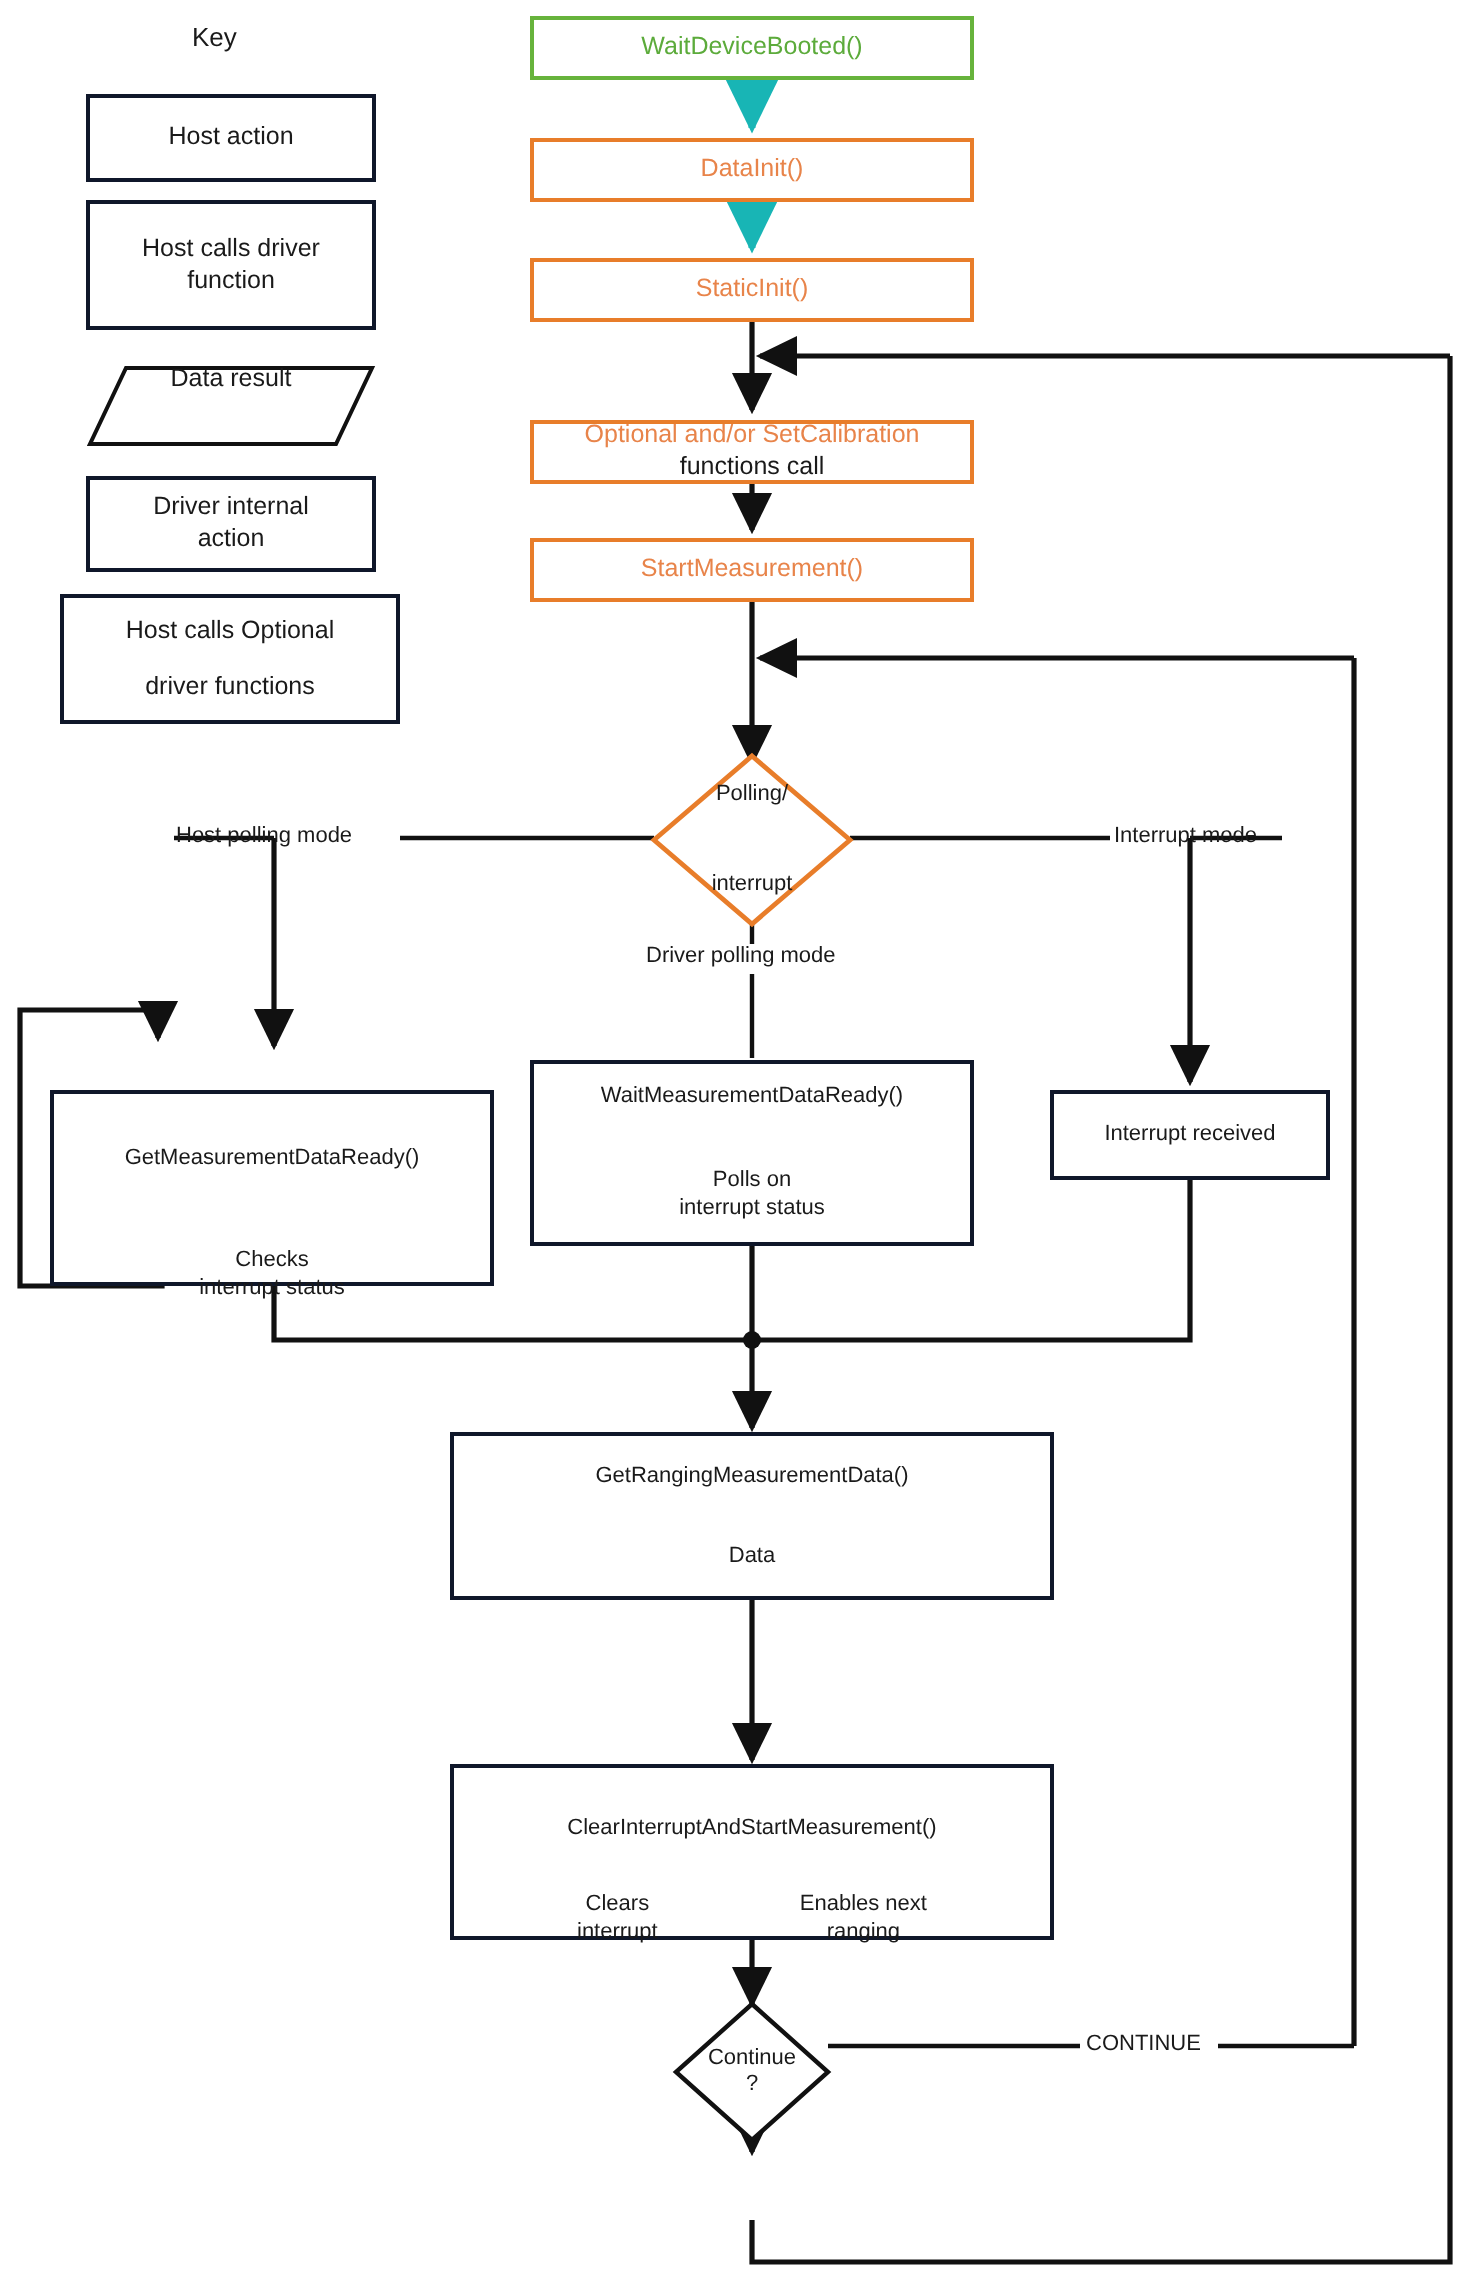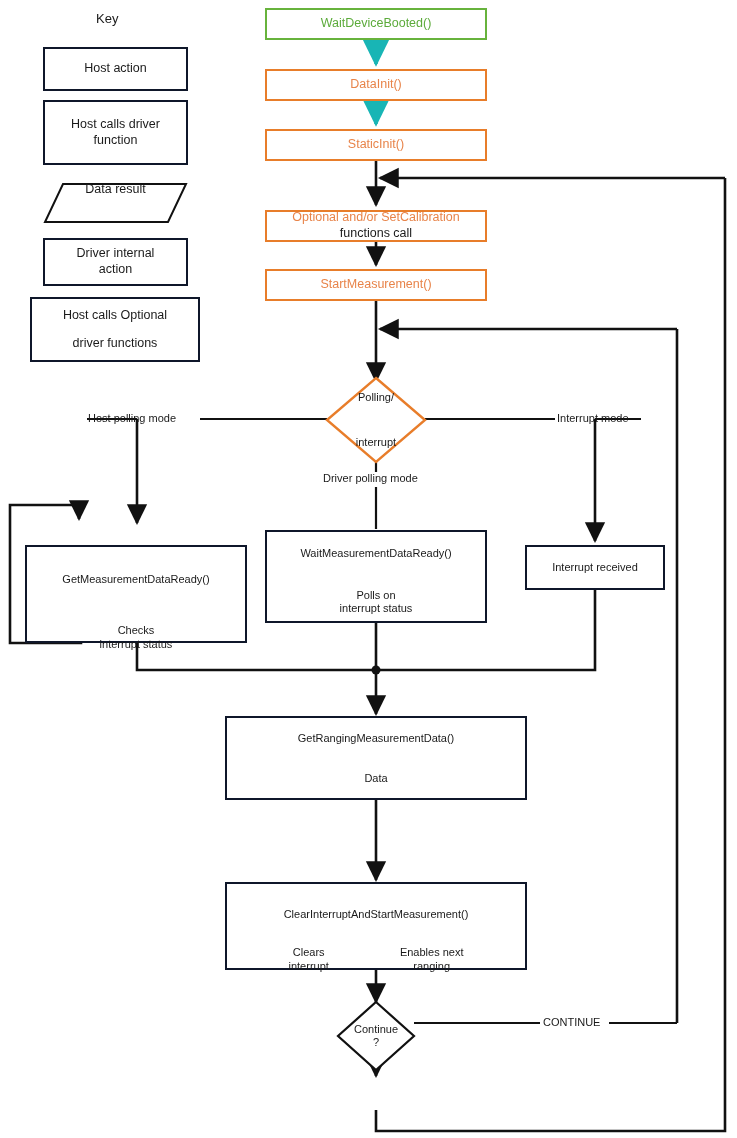--- a/index.html
+++ b/index.html
@@ -153,21 +153,21 @@
   <div class="lbl sz12 t-bk" style="left:88px;top:412px;">Host polling mode</div>
   <div class="lbl sz12 t-bk" style="left:557px;top:412px;">Interrupt mode</div>
   <div class="lbl sz12 t-bk" style="left:323px;top:472px;">Driver polling mode</div>
 
   <div class="node box sz12" style="left:25px;top:545px;width:222px;height:98px;justify-content:flex-start;padding-top:26px;">
     <span class="ln">GetMeasurementDataReady()</span>
     <span class="ln" style="margin-top:37px;">Checks</span>
     <span class="ln">interrupt status</span>
   </div>
 
-  <div class="node box sz12" style="left:265px;top:530px;width:222px;height:93px;justify-content:center;padding-top:10px;">
+  <div class="node box sz12" style="left:265px;top:530px;width:222px;height:93px;justify-content:flex-start;padding-top:10px;">
     <span class="ln">WaitMeasurementDataReady()</span>
     <span class="ln" style="margin-top:28px;">Polls on</span>
     <span class="ln">interrupt status</span>
   </div>
 
   <div class="node box sz12" style="left:525px;top:545px;width:140px;height:45px;">
     <span class="ln">Interrupt received</span>
   </div>
 
   <div class="node box sz12" style="left:225px;top:716px;width:302px;height:84px;justify-content:flex-start;padding-top:14px;">

